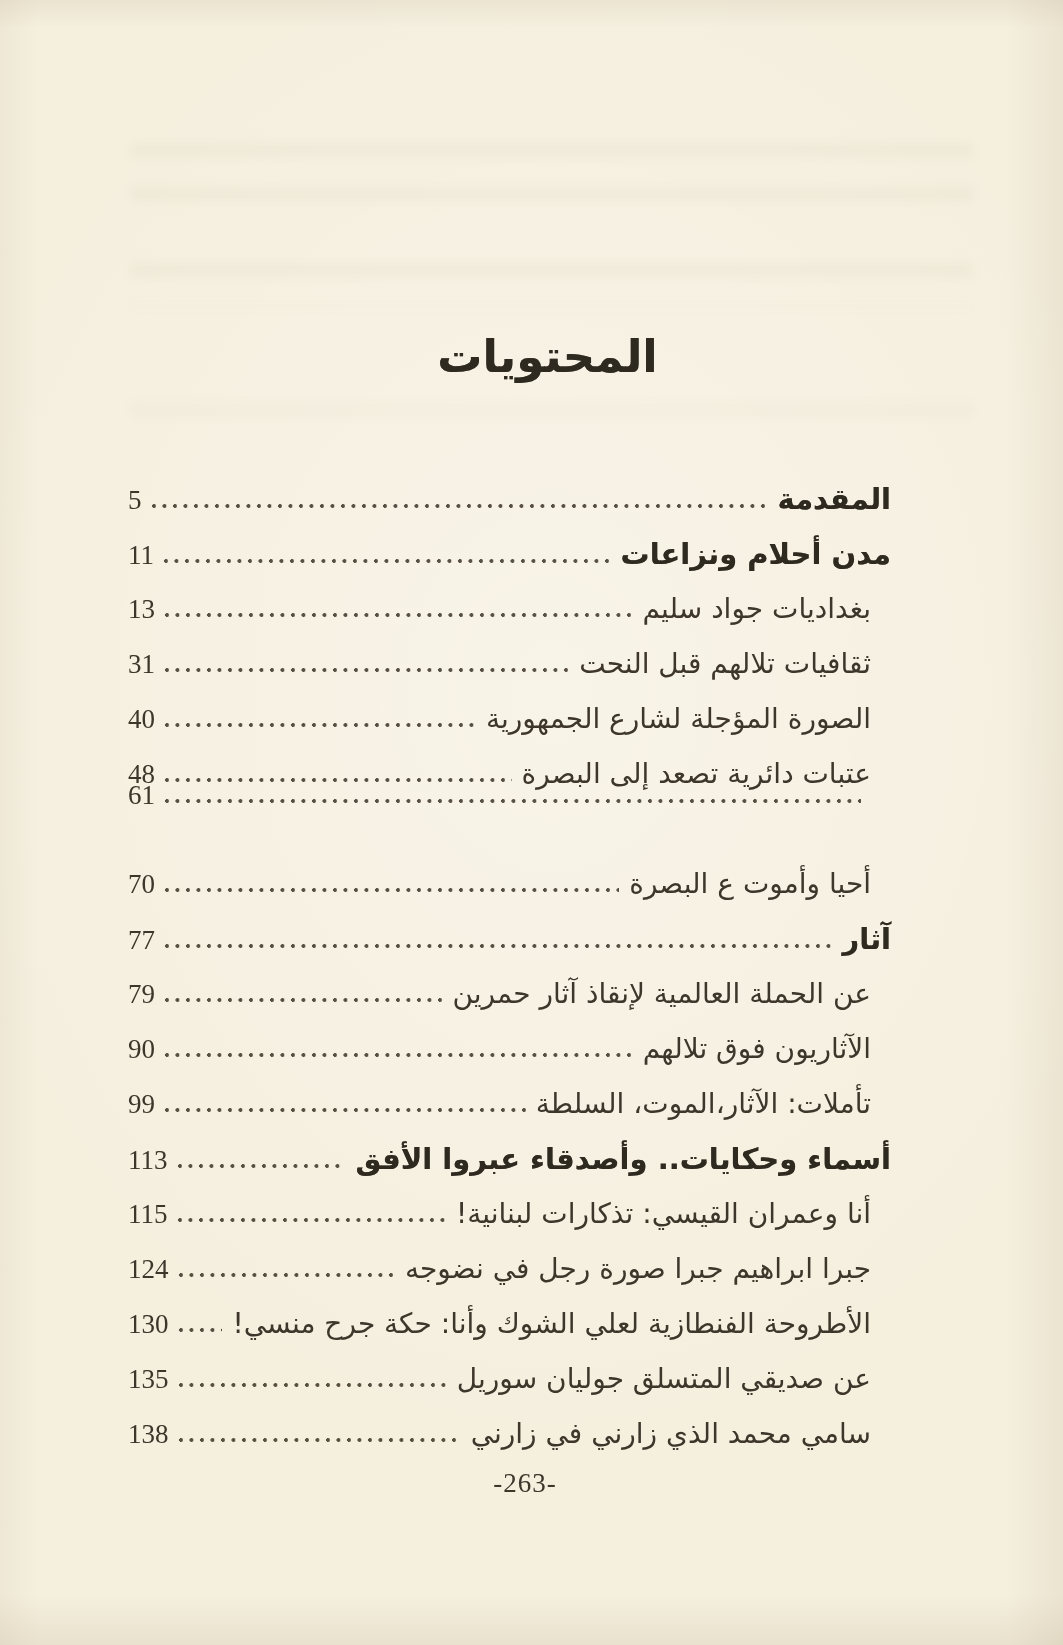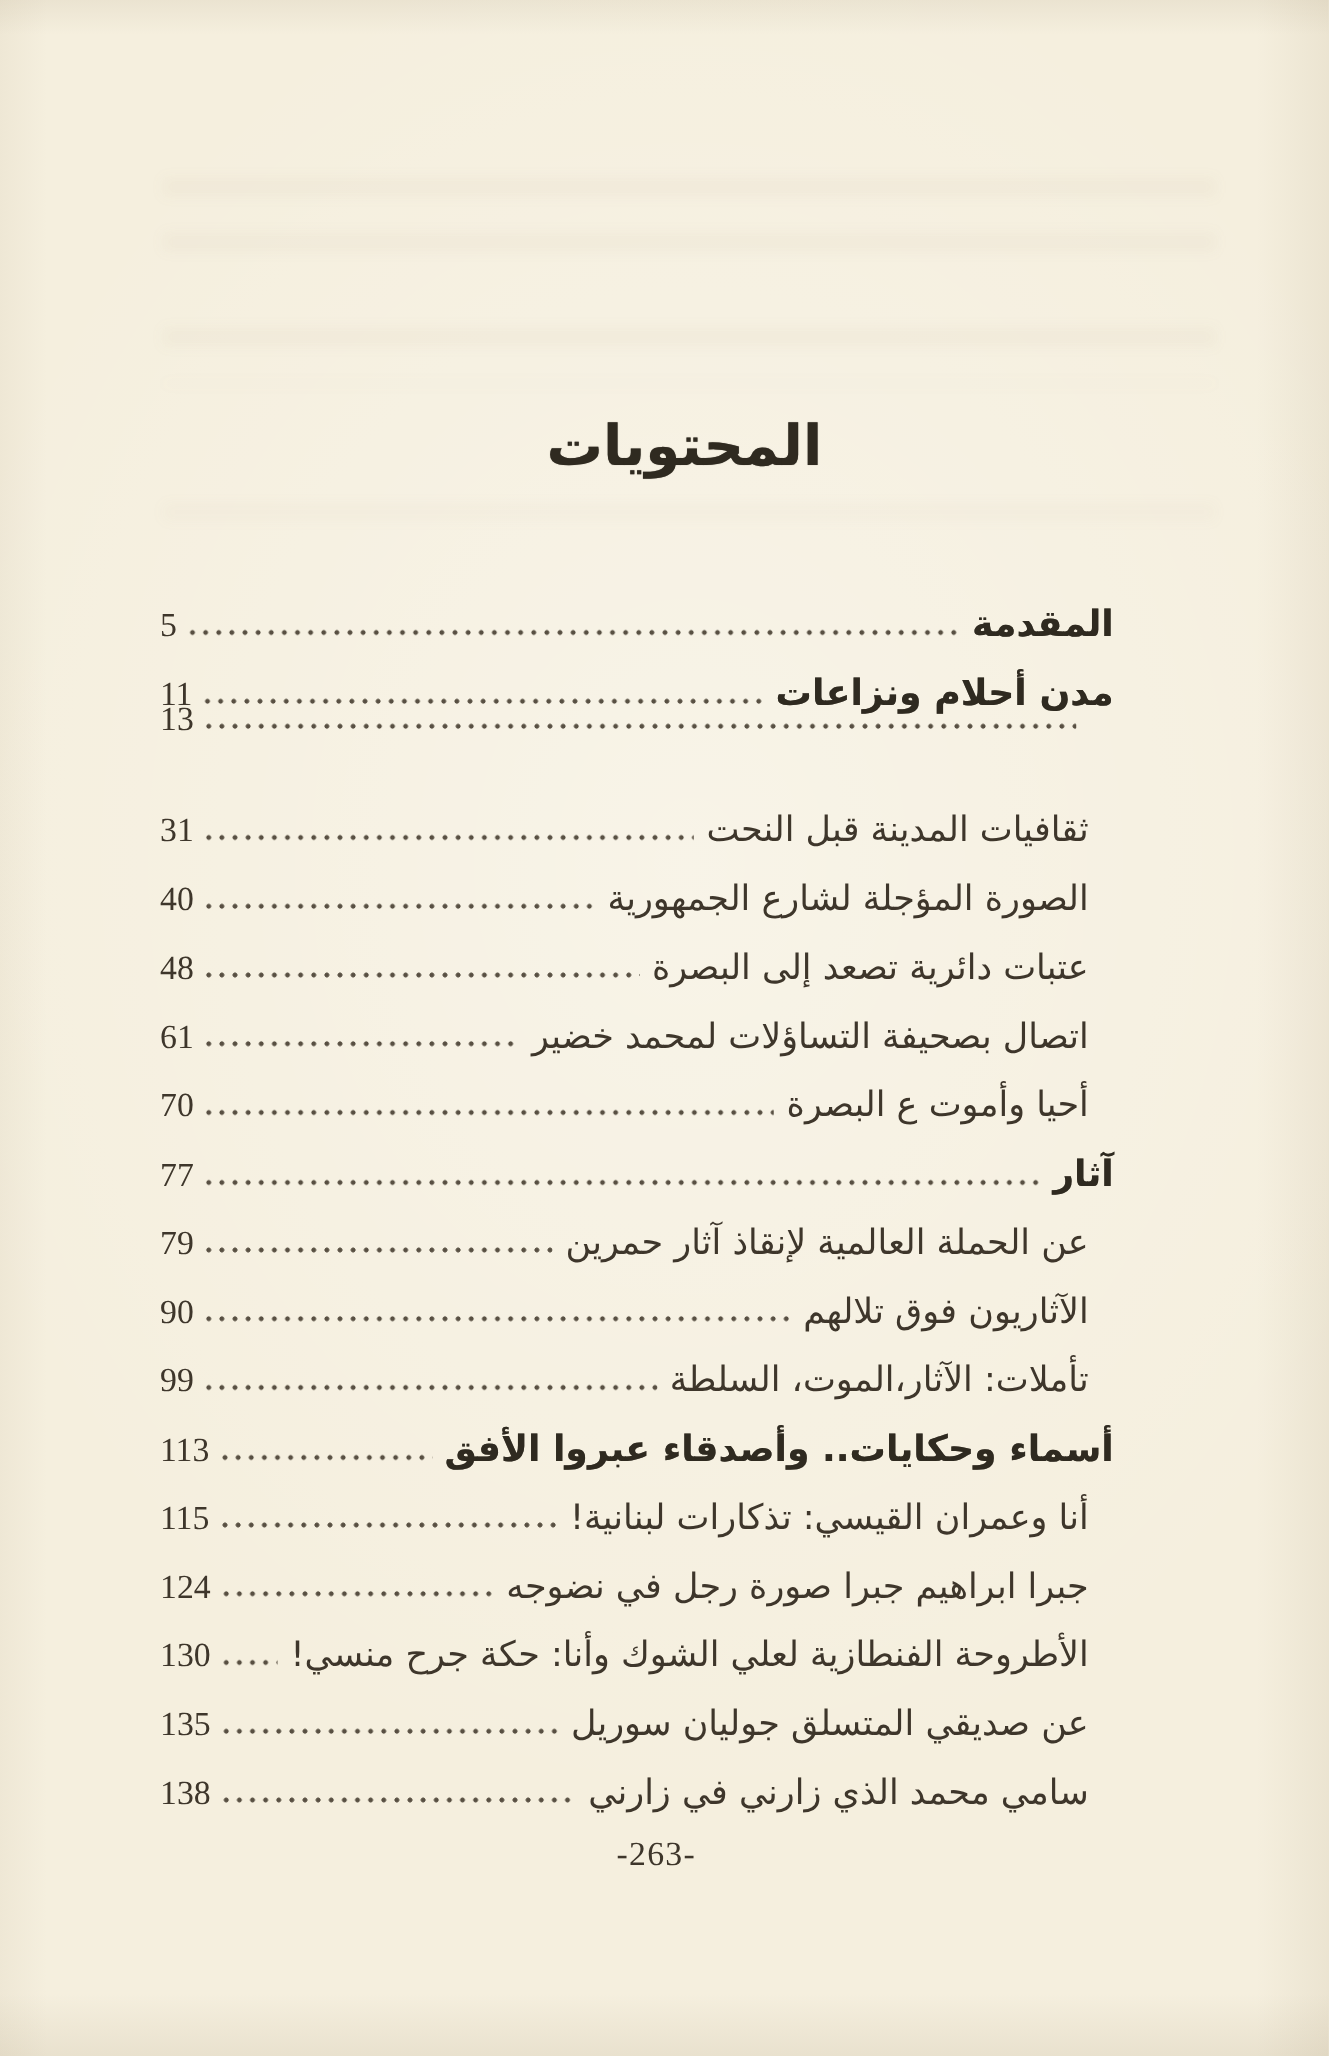--- a/index.html
+++ b/index.html
@@ -117,40 +117,40 @@
     <span class="title">المقدمة</span>
     <span class="leader"></span>
     <span class="pnum">5</span>
   </div>
       <div class="entry section">
     <span class="title">مدن أحلام ونزاعات</span>
     <span class="leader"></span>
     <span class="pnum">11</span>
   </div>
       <div class="entry item">
+    <span class="title">بغداديات جواد سليم</span>
     <span class="leader"></span>
     <span class="pnum">13</span>
   </div>
       <div class="entry item">
-    <span class="title">ثقافيات المدينة قبل النحت</span>
+    <span class="title">ثقافيات تلالهم قبل النحت</span>
     <span class="leader"></span>
     <span class="pnum">31</span>
   </div>
       <div class="entry item">
     <span class="title">الصورة المؤجلة لشارع الجمهورية</span>
     <span class="leader"></span>
     <span class="pnum">40</span>
   </div>
       <div class="entry item">
     <span class="title">عتبات دائرية تصعد إلى البصرة</span>
     <span class="leader"></span>
     <span class="pnum">48</span>
   </div>
       <div class="entry item">
-    <span class="title">اتصال بصحيفة التساؤلات لمحمد خضير</span>
     <span class="leader"></span>
     <span class="pnum">61</span>
   </div>
       <div class="entry item">
     <span class="title">أحيا وأموت ع البصرة</span>
     <span class="leader"></span>
     <span class="pnum">70</span>
   </div>
       <div class="entry section">
     <span class="title">آثار</span>

